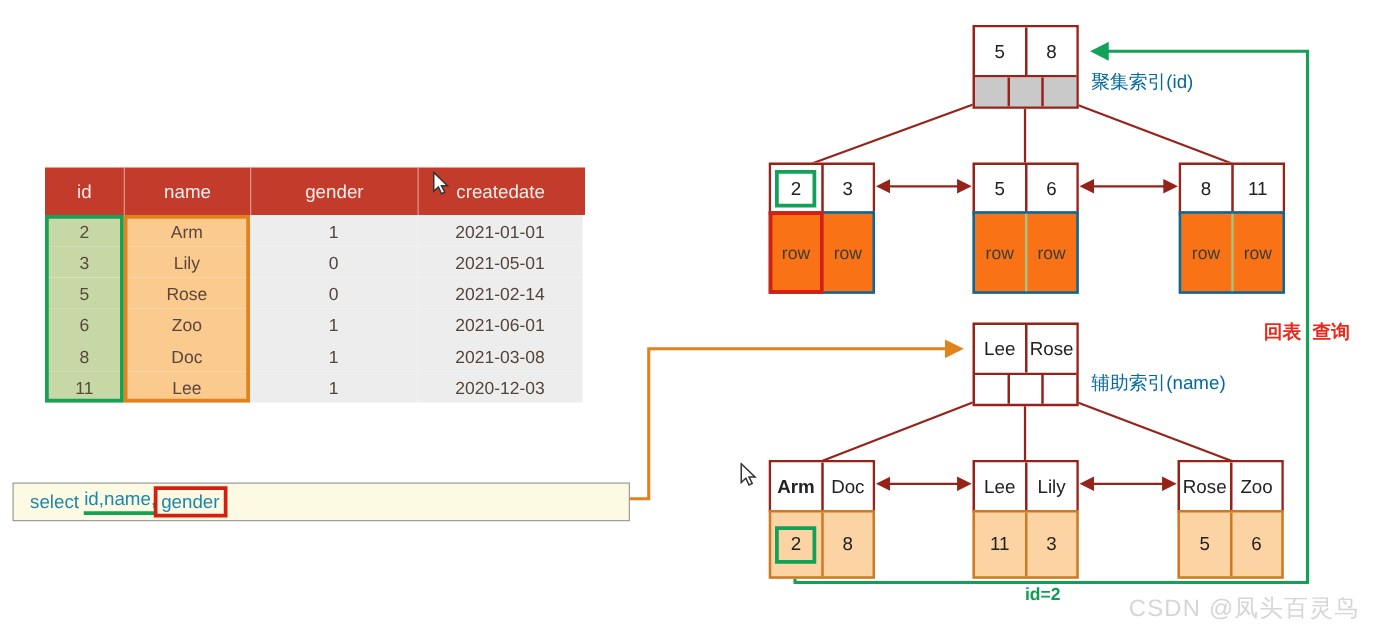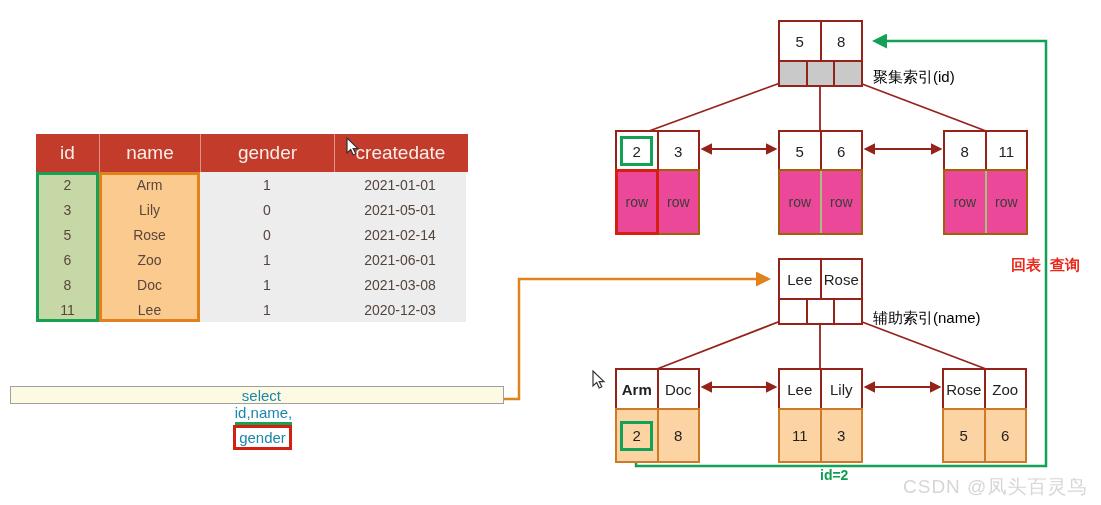--- a/index.html
+++ b/index.html
@@ -4,66 +4,66 @@
 <style>
   * { margin:0; padding:0; box-sizing:border-box; }
   html,body { background:#ffffff; }
   body { font-family:"Liberation Sans","DejaVu Sans",sans-serif; }
   .stage { position:relative; width:1101px; height:505px; background:#fff; overflow:hidden; }
   svg.overlay { position:absolute; left:0; top:0; width:1101px; height:505px; pointer-events:none; }
 
   
   .tbl { position:absolute; left:36px; top:134px; width:432px; }
   .hrow { display:flex; height:38px; background:#c23b2b; }
-  .hcell { color:#f8ede9; font-size:19px; display:flex; align-items:center; justify-content:center; }
+  .hcell { color:#f8ede9; font-size:15px; display:flex; align-items:center; justify-content:center; }
   .hcell + .hcell { border-left:1px solid rgba(255,255,255,.45); }
   .brow { display:flex; height:25px; }
   .bcell { font-size:14px; color:#5a463c; display:flex; align-items:center; justify-content:center; }
   .w0 { width:63px; } .w1 { width:101px; } .w2 { width:134px; } .w3 { width:132px; }
   .brow .w0 { background:#c6d8a6; }
   .brow .w1 { background:#fbca8e; }
   .brow .w2, .brow .w3 { background:#ededed; color:#54443c; }
   .colframe { position:absolute; top:38px; height:150px; pointer-events:none; }
   .frame-green  { left:0;    width:63px;  border:3px solid #18a055; }
   .frame-orange { left:63px; width:101px; border:3px solid #e2821d; }
 
   
-  .sqlbox { position:absolute; left:10px; top:386px; width:494px; height:18px;
+  .sqlbox { position:absolute; left:10px; top:386px; width:494px; height:31px;
             background:#fcfae3; border:1px solid #9f9f9f; display:flex; align-items:center;
-            padding-left:13px; font-size:15px; color:#1b87ac; white-space:pre;flex-direction:column; }
+            padding-left:13px; font-size:15px; color:#1b87ac; white-space:pre; }
   .sql-u { border-bottom:3px solid #18a055; padding-bottom:1px; }
   .sql-r { border:3px solid #d42013; padding:1px 3px; margin-left:-2px; }
 
   
   .node { position:absolute; width:85px; border:2px solid #96231a; background:#fff; }
   .krow { display:flex; height:38px; }
   .kcell { flex:1; display:flex; align-items:center; justify-content:center;
            font-size:15px; color:#222; background:#fff; }
   .kcell + .kcell { border-left:2px solid #96231a; }
   .prow { display:flex; height:25px; border-top:2px solid #96231a; }
   .pcell { flex:1; }
   .pcell + .pcell { border-left:2px solid #96231a; }
   .pgray .pcell { background:#c9c9c9; }
   .vrow { position:absolute; width:85px; display:flex; }
-  .vrow-green { height:66px; border:2px solid #a16207; background:#ec4899;justify-content:space-between; }
+  .vrow-green { height:66px; border:2px solid #0369a1; background:#f97316;justify-content:space-between; }
   .vrow-green .vcell { flex:1; display:flex; align-items:center; justify-content:center;
                        font-size:14px; color:#3c3c3c; }
   .vrow-green .vcell + .vcell { border-left:2px solid #a9c07d; }
   .vrow-orange { height:55px; border:2px solid #cd7a26; background:#fcd3a3; }
   .vrow-orange .vcell { flex:1; display:flex; align-items:center; justify-content:center;
                         font-size:15px; color:#222; }
   .vrow-orange .vcell + .vcell { border-left:2px solid #cd7a26; }
   .inbox-green { border:3px solid #12a156; min-width:33px; height:30px;
                  display:flex; align-items:center; justify-content:center; }
   .redcell-frame { position:absolute; left:-2px; top:-2px; width:44px; height:66px;
                    border:3px solid #d52011; pointer-events:none; }
   .bold { font-weight:bold; }
 
   
-  .lbl { position:absolute; font-size:15px; color:#000000; white-space:nowrap;margin-top:12px; }
+  .lbl { position:absolute; font-size:15px; color:#0369a1; white-space:nowrap; }
   .lbl-red { position:absolute; font-size:15px; font-weight:bold; color:#e8291c; white-space:nowrap; }
   .lbl-green { position:absolute; font-size:14px; font-weight:bold; color:#0e9d52; white-space:nowrap; }
   .watermark { position:absolute; left:903px; top:474px; font-size:19px; color:#d6d6d6;
                letter-spacing:1px; white-space:nowrap; }
   .cursor { position:absolute; pointer-events:none; }
 </style>
 </head>
 <body>
 
 <div class="stage">

